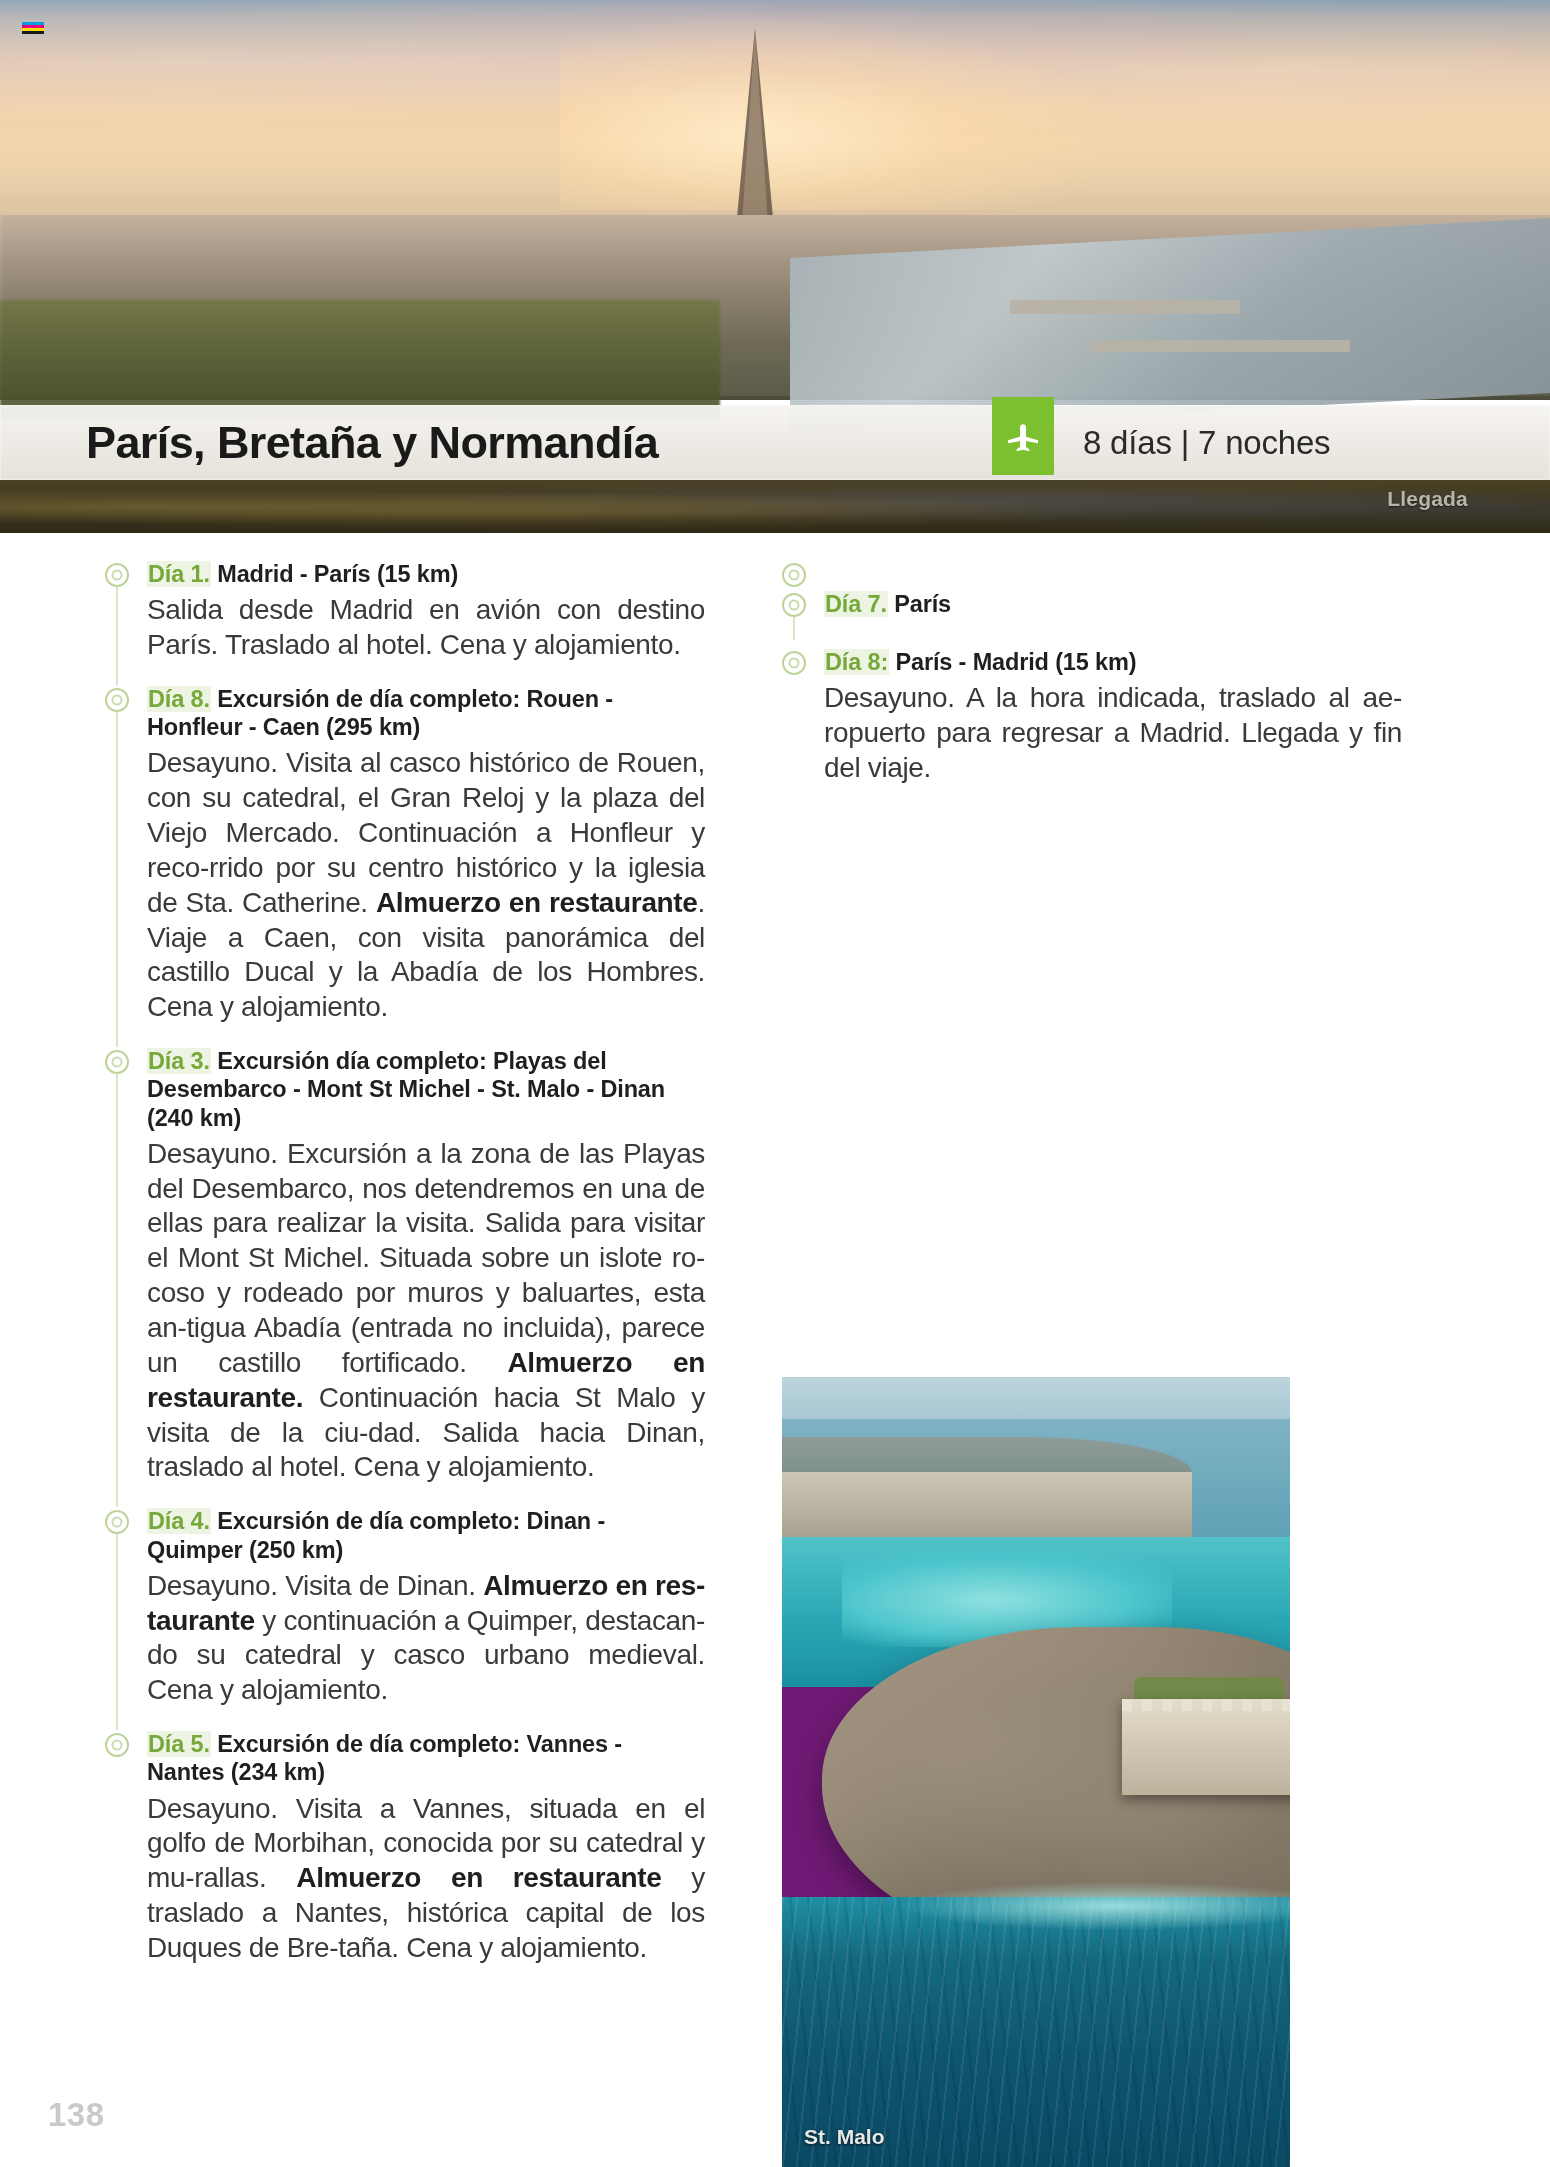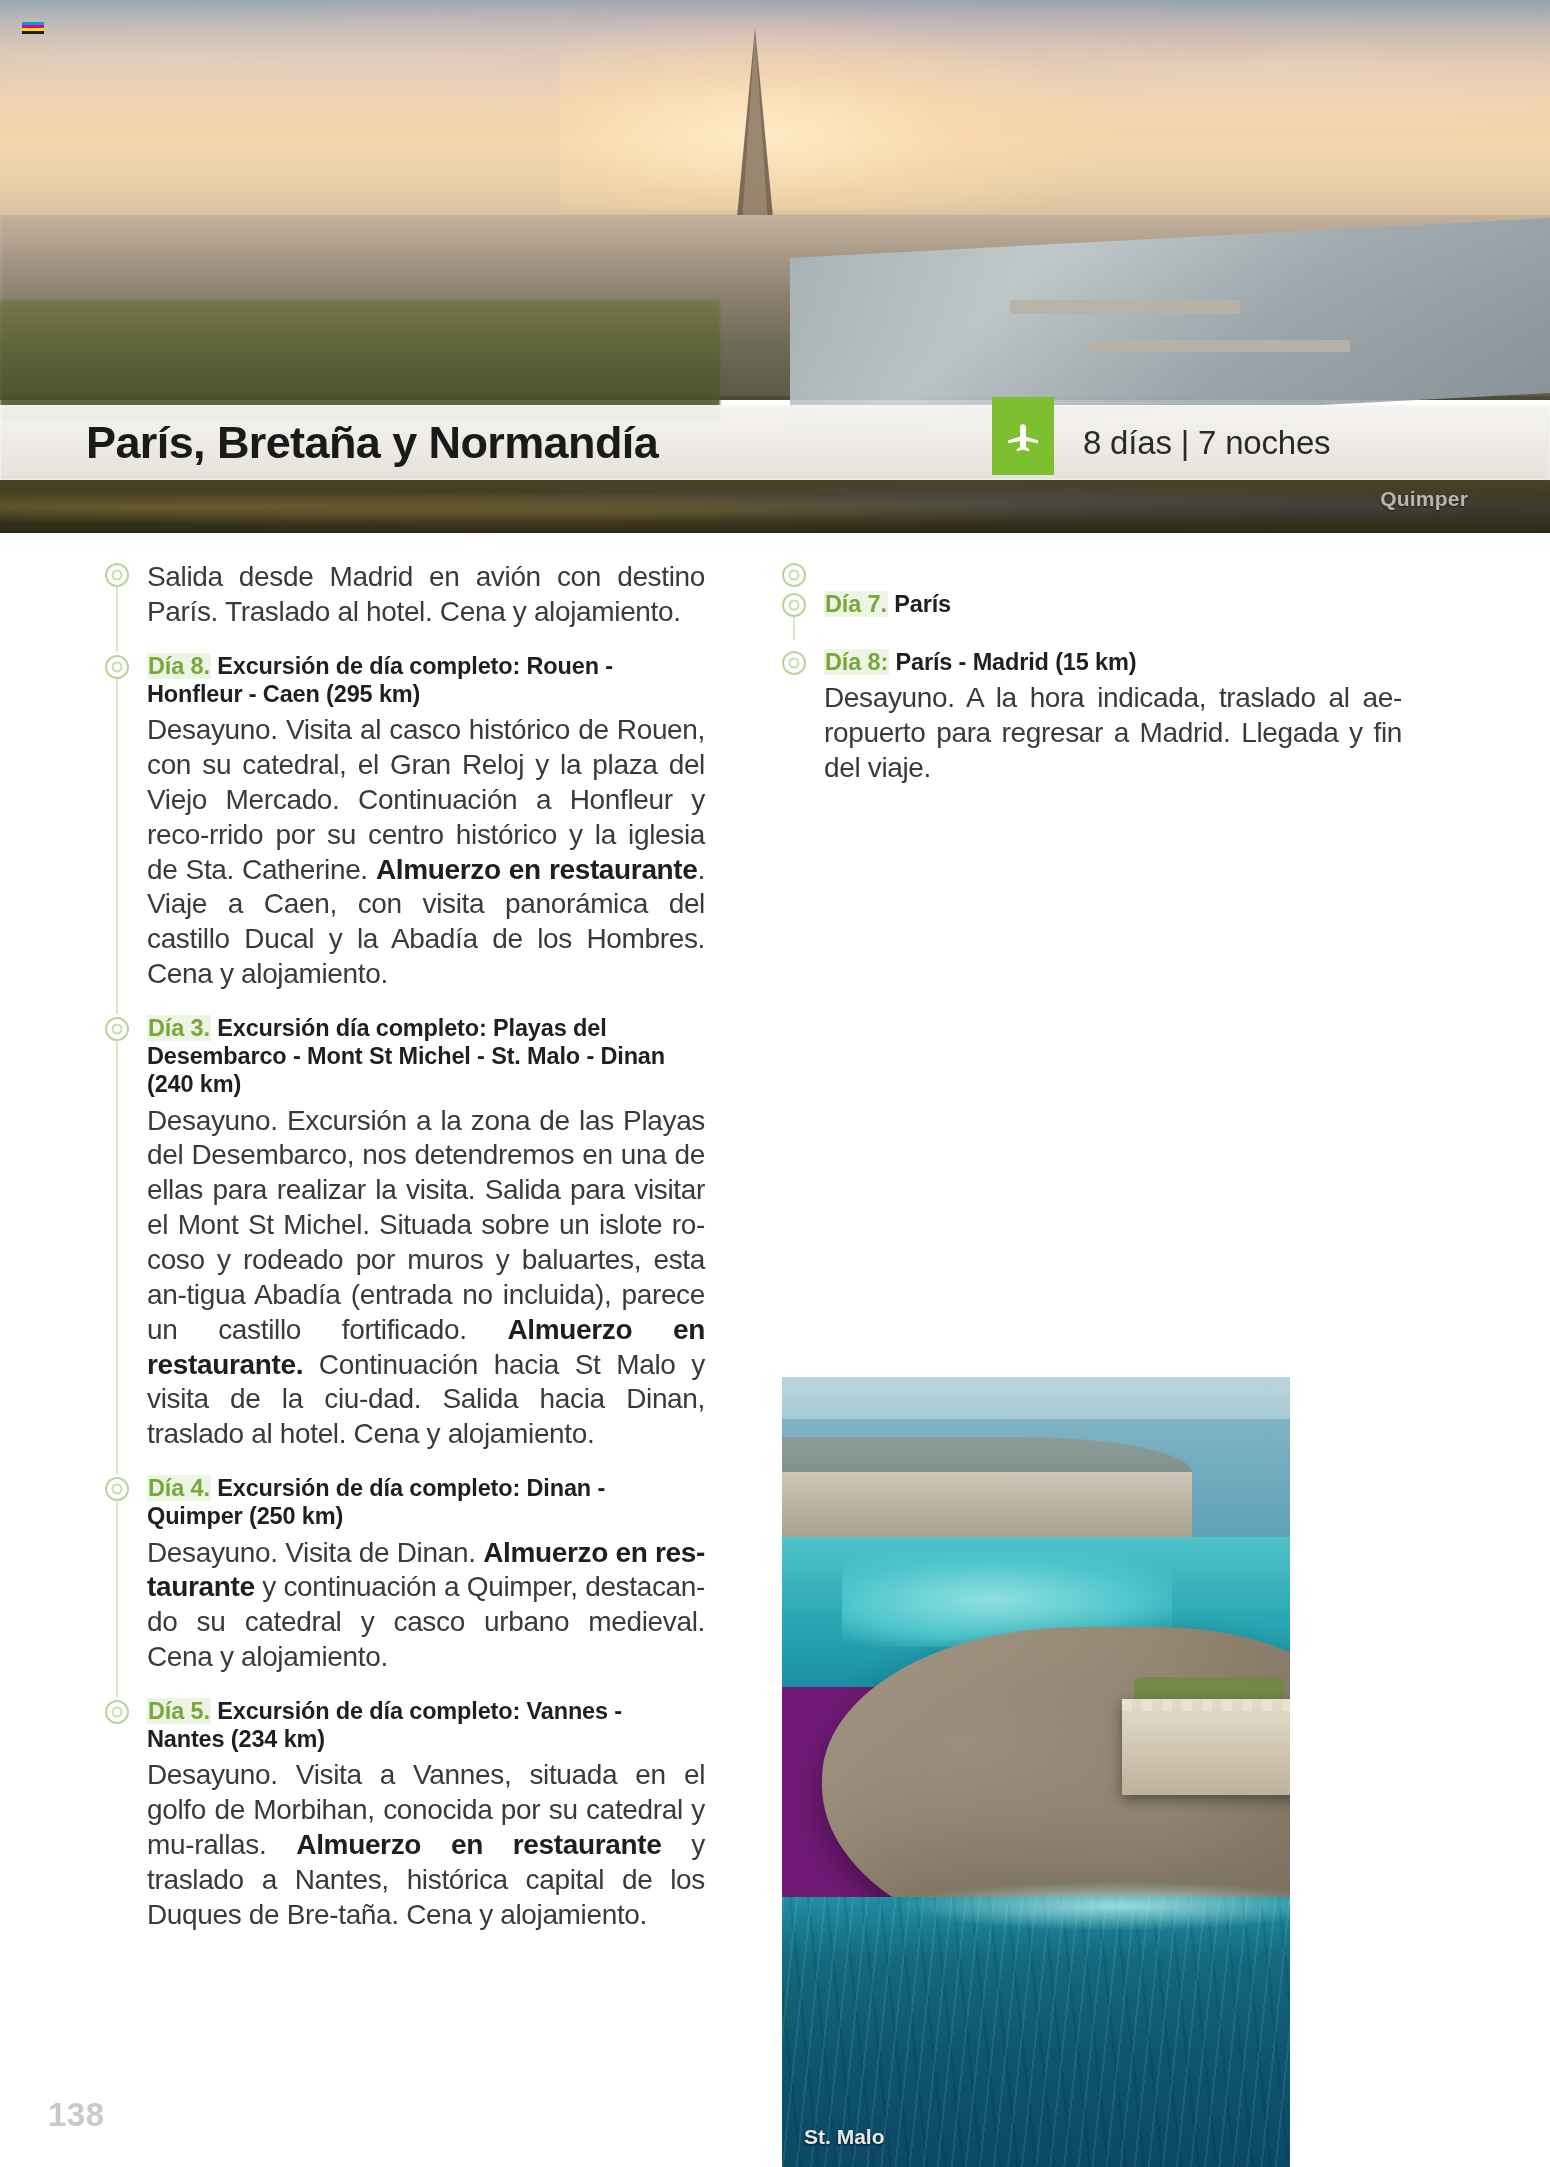--- a/index.html
+++ b/index.html
@@ -226,21 +226,21 @@
   <div class="hero-sun"></div>
   <div class="hero-tower"></div>
   <div class="hero-city"></div>
   <div class="hero-river"></div>
   <div class="hero-bridge" style="left:1010px;top:300px;width:230px;height:14px;"></div>
   <div class="hero-bridge" style="left:1090px;top:340px;width:260px;height:12px;"></div>
   <div class="hero-green"></div>
   <div class="hero-bottom">
     <div class="hero-bottom-tex"></div>
   </div>
-  <div id="hero-caption-el" class="hero-caption">Quimper</div>
+  <div id="hero-caption-el" class="hero-caption">Llegada</div>
 </div>
 
 <div id="title-band">
   <div id="trip-title">París, Bretaña y Normandía</div>
 </div>
 
 <div id="plane-badge">
   <svg viewBox="0 0 24 24" aria-hidden="true">
     <path d="M21 14.5l-7.2-2.1V6.8c0-1-.8-1.8-1.8-1.8s-1.8.8-1.8 1.8v5.6L3 14.5v1.9l7.2-1.4v3.6l-2 1.3v1.3l3.8-.9 3.8.9v-1.3l-2-1.3v-3.6l7.2 1.4v-1.9z"></path>
   </svg>
@@ -248,20 +248,24 @@
 
 <div id="duration">8 días | 7 noches</div>
 
 <div id="content">
 
   <div class="col" id="col-left">
 
     <div class="day">
       <span class="marker"></span>
       <span class="spine"></span>
+      <p class="day-title">
+        <span class="day-num">Día 1.</span>
+        <span>Madrid - París (15 km)</span>
+      </p>
       <p class="day-body">Salida desde Madrid en avión con destino París. Traslado al hotel. Cena y alojamiento.</p>
     </div>
 
     <div class="day">
       <span class="marker"></span>
       <span class="spine"></span>
       <p class="day-title">
         <span class="day-num">Día 8.</span>
         <span>Excursión de día completo: Rouen - Honfleur - Caen (295 km)</span>
       </p>

